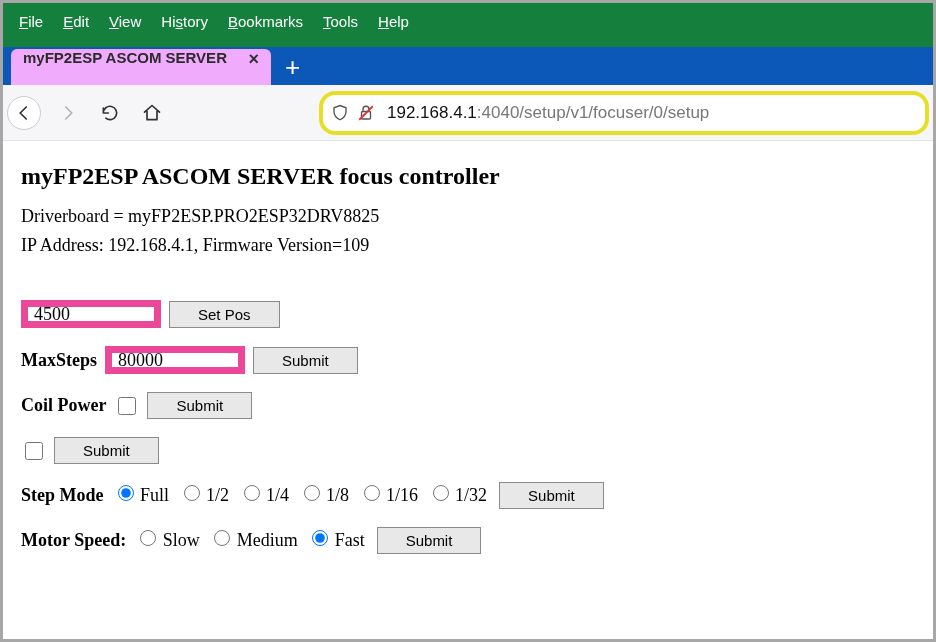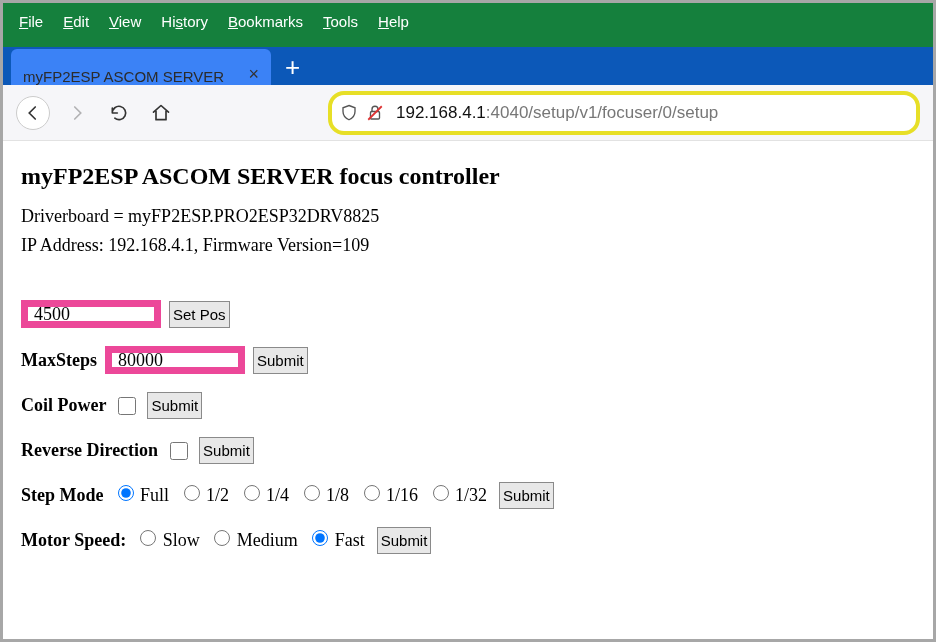--- a/index.html
+++ b/index.html
@@ -31,32 +31,33 @@
 }
 .menubar .menu-item .ul { text-decoration: underline; }
 .tabstrip {
   background: #0c58b8;
   display: flex;
   align-items: flex-end;
   padding: 0 8px;
   height: 38px;
 }
 .tab {
-  background: #3b82f6;
+  background: #f0abfc;
   border-top-left-radius: 6px;
   border-top-right-radius: 6px;
   height: 36px;
   min-width: 260px;
   display: flex;
-  align-items: flex-end;
+  align-items: flex-start;
   padding: 0 12px;
   color: #2b2b2b;
   font-size: 15px;
   justify-content: space-between;
   position: relative;
+  font-weight: bold;
 }
 .tab .close {
   font-size: 18px;
   color: #333;
   cursor: pointer;
   margin-left: 14px;
 }
 .newtab {
   color: #fff;
   font-size: 26px;
@@ -64,21 +65,21 @@
   cursor: pointer;
   height: 36px;
   display: flex;
   align-items: center;
 }
 .toolbar {
   height: 56px;
   border-bottom: 1px solid #e2e2e2;
   display: flex;
   align-items: center;
-  padding: 0 13px;
+  padding: 0 4px;
   background: #f6f6f9;
 }
 .nav-btns { display: flex; align-items: center; gap: 12px; margin-right: 12px; }
 .nav-btn {
   width: 34px; height: 34px; border-radius: 50%;
   border: 1px solid #ccc;
   display: flex; align-items: center; justify-content: center;
   background: #fff;
   cursor: pointer;
   color: #333;
@@ -139,21 +140,21 @@
 input[type="checkbox"] {
   width: 18px; height: 18px;
 }
 input[type="radio"] {
   width: 16px; height: 16px;
   margin: 0 2px 0 6px;
 }
 button.submit-btn {
   font-family: Arial, sans-serif;
   font-size: 15px;
-  padding: 4px 3px;
+  padding: 4px 28px;
   background: #e8e8e8;
   border: 1px solid #8a8a8a;
   cursor: pointer;
 }
 .info-line { margin: 2px 0; }
 .radio-label { margin-right: 4px; }
 svg { display:block; }
 </style>
 </head>
 <body>
@@ -240,21 +241,20 @@
       <button class="submit-btn">Submit</button>
     </div>
 
     <div class="form-row">
       <b>Coil Power</b>
       <input type="checkbox" style="">
       <button class="submit-btn">Submit</button>
     </div>
 
     <div class="form-row">
-      <b>Reverse Direction</b>
       <input type="checkbox" style="">
       <button class="submit-btn">Submit</button>
     </div>
 
     <div class="form-row">
       <b>Step Mode</b>
       <span id="stepmode-radios"><input type="radio" name="stepmode" checked="" style=""><span class="radio-label"> Full </span><input type="radio" name="stepmode" style=""><span class="radio-label"> 1/2 </span><input type="radio" name="stepmode" style=""><span class="radio-label"> 1/4 </span><input type="radio" name="stepmode" style=""><span class="radio-label"> 1/8 </span><input type="radio" name="stepmode" style=""><span class="radio-label"> 1/16 </span><input type="radio" name="stepmode" style=""><span class="radio-label"> 1/32 </span></span>
       <button class="submit-btn">Submit</button>
     </div>
 

